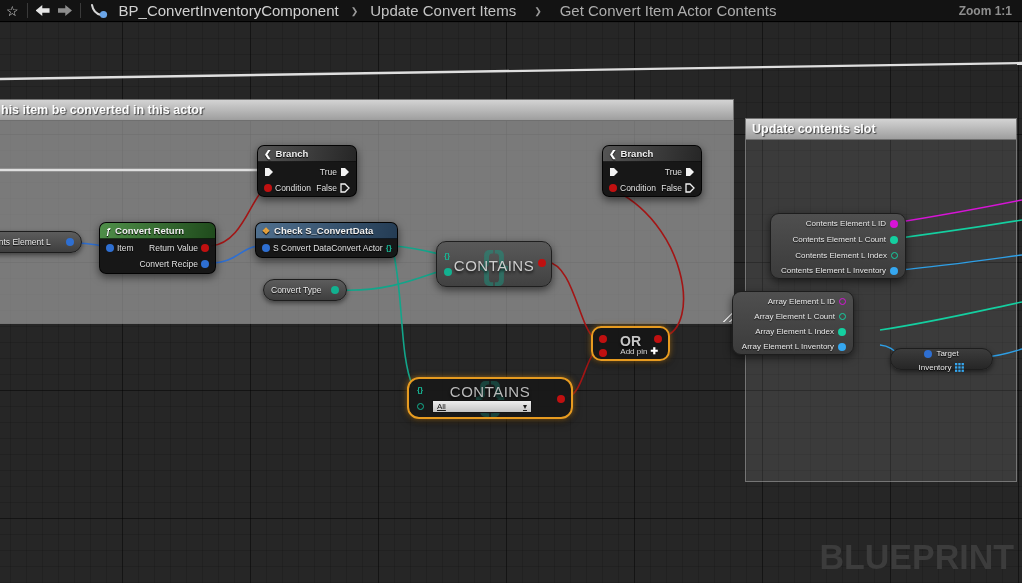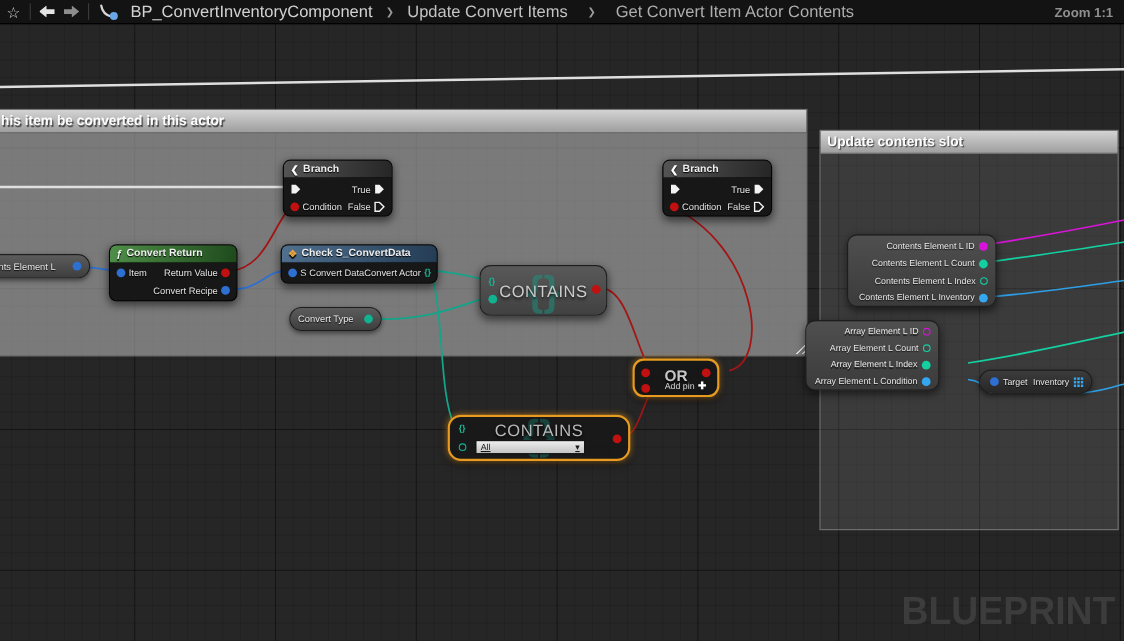--- a/index.html
+++ b/index.html
@@ -238,21 +238,21 @@
   </div>
 
   <div class="gnode" style="left:436px;top:241px;width:116px;height:46px;">
     <div class="contains-wm" style="top:4px;">{}</div>
     <div class="contains-label" style="top:15px;">CONTAINS</div>
     <span class="braces-pin" style="position:absolute;left:7px;top:10px;">{}</span>
     <span class="pin" style="position:absolute;left:7px;top:26px;background:#12b190;"></span>
     <span class="pin" style="position:absolute;right:5px;top:17px;background:#c01010;"></span>
   </div>
 
-  <div class="node sel-orange" style="left:575px;top:326px;width:79px;height:35px;border-radius:10px;background:rgba(22,22,22,0.95);">
+  <div class="node sel-orange" style="left:591px;top:326px;width:79px;height:35px;border-radius:10px;background:rgba(22,22,22,0.95);">
     <div class="or-label">OR</div>
     <span class="pin" style="position:absolute;left:6px;top:7px;background:#c01010;"></span>
     <span class="pin" style="position:absolute;left:6px;top:21px;background:#c01010;"></span>
     <span class="pin" style="position:absolute;right:6px;top:7px;background:#c01010;"></span>
     <div class="addpin">
       <span>Add pin</span>
       <span class="plus">✚</span>
     </div>
   </div>
 
@@ -294,26 +294,26 @@
       </div>
     <div class="orow" style="top:18px;">
         <span class="olabel">Array Element L Count</span>
         <span class="pin-h" style="border-color:#14cfa0;"></span>
       </div>
     <div class="orow" style="top:33px;">
         <span class="olabel">Array Element L Index</span>
         <span class="pin" style="background:#14cfa0;"></span>
       </div>
     <div class="orow" style="top:48px;">
-        <span class="olabel">Array Element L Condition</span>
+        <span class="olabel">Array Element L Inventory</span>
         <span class="pin" style="background:#35a7f0;"></span>
       </div>
   </div>
 
-  <div class="pill darkpill" style="left:890px;top:336px;width:103px;justify-content:flex-end;font-size:8px;">
+  <div class="pill darkpill" style="left:890px;top:348px;width:103px;justify-content:flex-start;font-size:8px;flex-direction:column;">
     <span class="pside" style="gap:4px;">
       <span class="pin" style="background:#2e6fd2;"></span>
       <span>Target</span>
     </span>
     <span class="pside" style="gap:4px;">
       <span>Inventory</span>
       <svg width="9" height="9" viewBox="0 0 9 9">
         <rect x="0" y="0" width="2.3" height="2.3" fill="#35a7f0"></rect>
           <rect x="3.3" y="0" width="2.3" height="2.3" fill="#35a7f0"></rect>
           <rect x="6.6" y="0" width="2.3" height="2.3" fill="#35a7f0"></rect>

